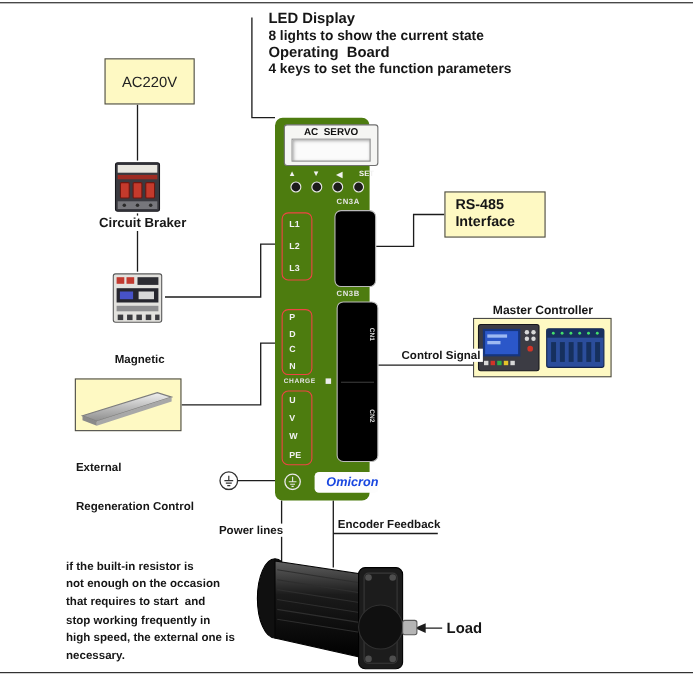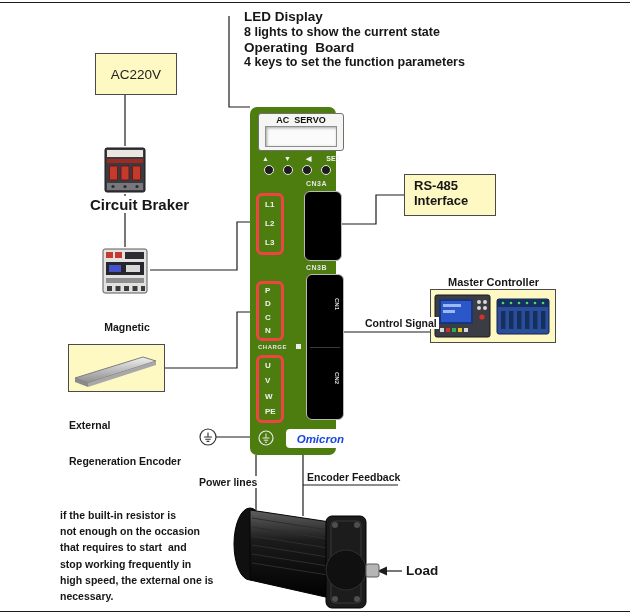--- a/index.html
+++ b/index.html
@@ -15,21 +15,21 @@
   .panel{position:absolute;left:250px;top:107px;width:86px;height:348px;background:#4d7c0f;border-radius:7px}
   .disp{position:absolute;left:8px;top:6px;width:86px;height:38px;background:#f5f5f3;border-radius:3px;border:1px solid #707070;box-sizing:border-box}
   .disp-title{font-size:9px;font-weight:bold;text-align:center;color:#111;margin-top:1px;white-space:pre}
   .lcd{margin:1px auto 0;width:70px;height:19px;background:#fbfbfb;border:1px solid #8f8f8f;box-shadow:inset 1px 1px 3px rgba(0,0,0,.35)}
   .keys{position:absolute;left:12px;top:48px;width:78px;display:flex;justify-content:space-between;color:#f2f2f2;font-size:7px;font-weight:bold}
   .pbtn{position:absolute;top:58px;width:10px;height:10px;border:1.5px solid #e9e9e9;border-radius:50%;background:#1c1c1c;box-sizing:border-box}
   .cnlbl{position:absolute;color:#e5e5e5;font-size:7px;font-weight:bold;letter-spacing:.5px}
   .conn{position:absolute;background:#000;border:1px solid #b9b9b9;border-radius:6px;box-sizing:border-box}
   .conn .divider{position:absolute;left:3px;right:3px;top:72px;height:1px;background:#3a3a3a}
   .vtext{position:absolute;color:#dedede;font-size:6px;font-weight:bold;transform:rotate(90deg);transform-origin:center;white-space:pre}
-  .tblock{position:absolute;left:6px;width:28px;border:3px solid #ef4444;border-radius:6px;box-sizing:border-box;display:flex;flex-direction:column;justify-content:space-around;align-items:flex-start;padding-left:6px}
+  .tblock{position:absolute;left:6px;width:28px;border:1px solid #ef4444;border-radius:6px;box-sizing:border-box;display:flex;flex-direction:column;justify-content:space-around;align-items:flex-start;padding-left:6px}
   .tblock span{color:#f2f2f2;font-size:8px;font-weight:bold;line-height:1}
   .charge-led{position:absolute;width:5px;height:5px;background:#ececec}
   .brand{position:absolute;left:36px;top:322px;width:58px;height:19px;background:#fdfdfd;border-radius:4px;display:flex;align-items:center;justify-content:flex-end}
   .brand span{font-size:11.5px;font-weight:bold;font-style:italic;color:#1846e0}
 </style>
 </head>
 <body>
 
 <div class="canvas">
 
@@ -68,21 +68,21 @@
     <rect x="5" y="4" width="36" height="7" fill="#e9e7e0"></rect>
     <rect x="5" y="13" width="36" height="4" fill="#9e2b22"></rect>
     <rect x="7.5" y="20" width="8" height="14" rx="1" fill="#c43a2c" stroke="#6f1710"></rect>
     <rect x="19" y="20" width="8" height="14" rx="1" fill="#c43a2c" stroke="#6f1710"></rect>
     <rect x="30.5" y="20" width="8" height="14" rx="1" fill="#c43a2c" stroke="#6f1710"></rect>
     <rect x="5" y="37" width="36" height="7" fill="#77777c"></rect>
     <circle cx="11" cy="40.5" r="1.6" fill="#2b2b2b"></circle>
     <circle cx="23" cy="40.5" r="1.6" fill="#2b2b2b"></circle>
     <circle cx="35" cy="40.5" r="1.6" fill="#2b2b2b"></circle>
   </svg>
-  <div class="lbl bg" style="left:88px;top:196px;width:74px;text-align:center;font-size:15px">Circuit Braker</div>
+  <div class="lbl bg" style="left:88px;top:196px;width:74px;text-align:center;font-size:12px">Circuit Braker</div>
 
   <svg class="abs" style="left:100px;top:246px" width="50" height="50" viewBox="0 0 50 50">
     <rect x="3" y="3" width="44" height="44" rx="2" fill="#e3e2de" stroke="#5a5a5a"></rect>
     <rect x="6" y="6" width="7" height="6" fill="#c23a30"></rect>
     <rect x="15" y="6" width="7" height="6" fill="#c23a30"></rect>
     <rect x="25" y="6" width="19" height="7" fill="#2d2d33"></rect>
     <rect x="6" y="16" width="38" height="13" fill="#26262e"></rect>
     <rect x="26" y="19" width="14" height="7" fill="#d8d8d8"></rect>
     <rect x="9" y="19" width="12" height="7" fill="#4752c8"></rect>
     <rect x="6" y="32" width="38" height="5" fill="#8e8e90"></rect>
@@ -105,21 +105,21 @@
           <stop offset="0.5" stop-color="#bdbdbd"></stop>
           <stop offset="1" stop-color="#8e8e8e"></stop>
       </linearGradient>
     </defs>
     <polygon points="6,33 74,12 87,16 19,38" fill="url(#rg)" stroke="#7d7d7d"></polygon>
     <polygon points="6,33 19,38 19,42 6,37" fill="#8a8a8a"></polygon>
     <polygon points="19,38 87,16 87,20 19,42" fill="#a8a8a8"></polygon>
   </svg>
   <div class="lbl" style="left:69px;top:395px;font-size:10.5px">
     <div>External</div>
-    <div>Regeneration Encoder</div>
+    <div>Regeneration Control</div>
   </div>
 
   <div class="panel">
     <div class="disp">
       <div class="disp-title">AC  SERVO</div>
       <div class="lcd"></div>
     </div>
     <div class="keys">
       <span>▲</span>
       <span>▼</span>

